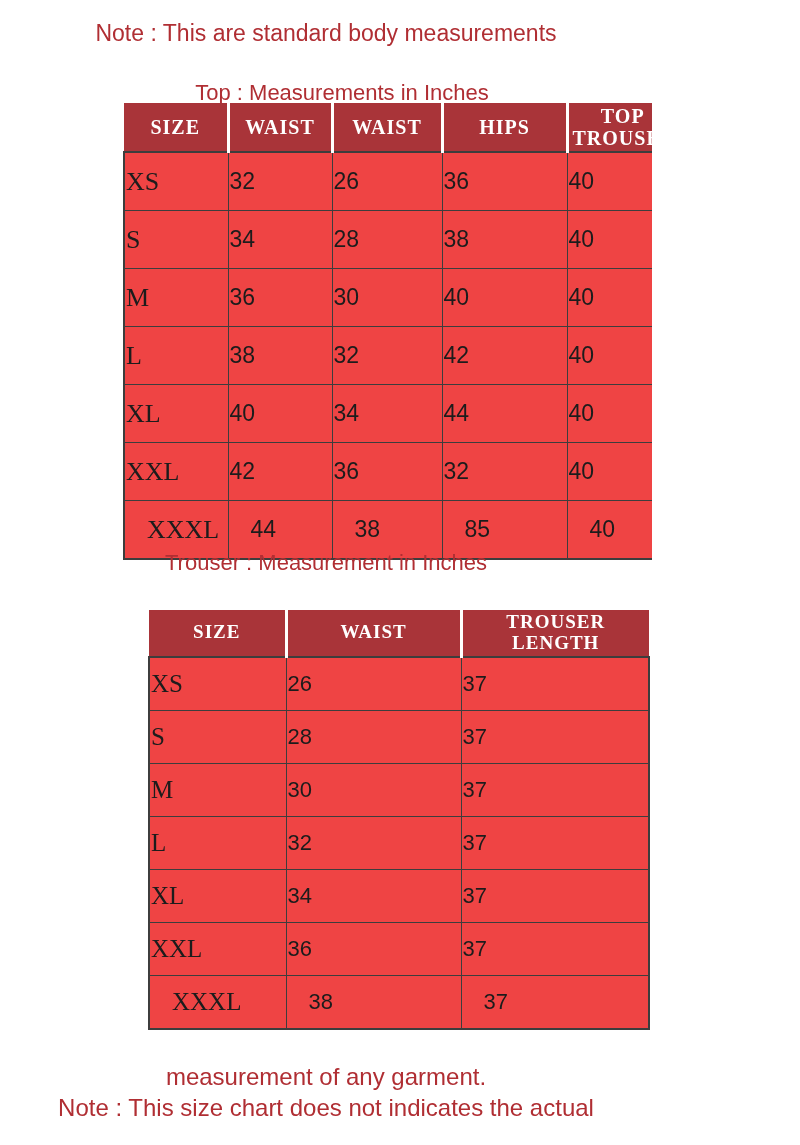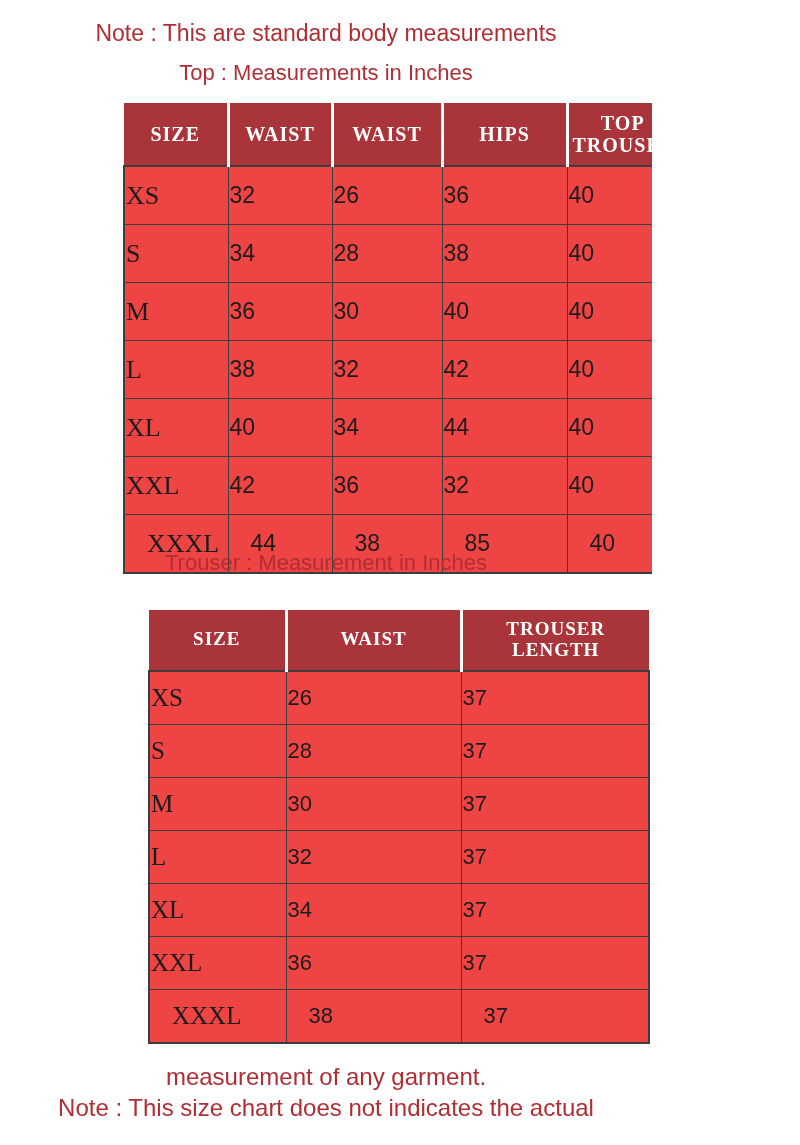--- a/index.html
+++ b/index.html
@@ -32,37 +32,37 @@
     line-height: 31px;
   }
   .section-heading {
     position: absolute;
     left: 0;
     width: 100%;
     text-align: center;
     color: var(--note-text, #b02e33);
     font-size: 22px;
   }
-  .heading-top { top: 60px; }
+  .heading-top { top: 80px; margin-left: 16px; }
   .heading-trouser { top: 550px; }
 
   .size-table {
     position: absolute;
     border-collapse: collapse;
     table-layout: fixed;
   }
   .size-table thead th {
     background: var(--header-bg, #a93439);
     color: var(--header-text, #ffffff);
     font-family: "Liberation Serif", serif;
     font-weight: 600;
     letter-spacing: 1px;
     text-align: center;
     vertical-align: middle;
-    padding: 9px 4px;
+    padding: 2px 4px;
     line-height: 1.1;
   }
   .size-table thead th + th {
     border-left: 3px solid #ffffff;
   }
   .size-table tbody td {
     border: 1px solid var(--table-border, #3d3d3d);
     text-align: left;
     vertical-align: middle;
     color: var(--cell-text, #1c1c1c);

